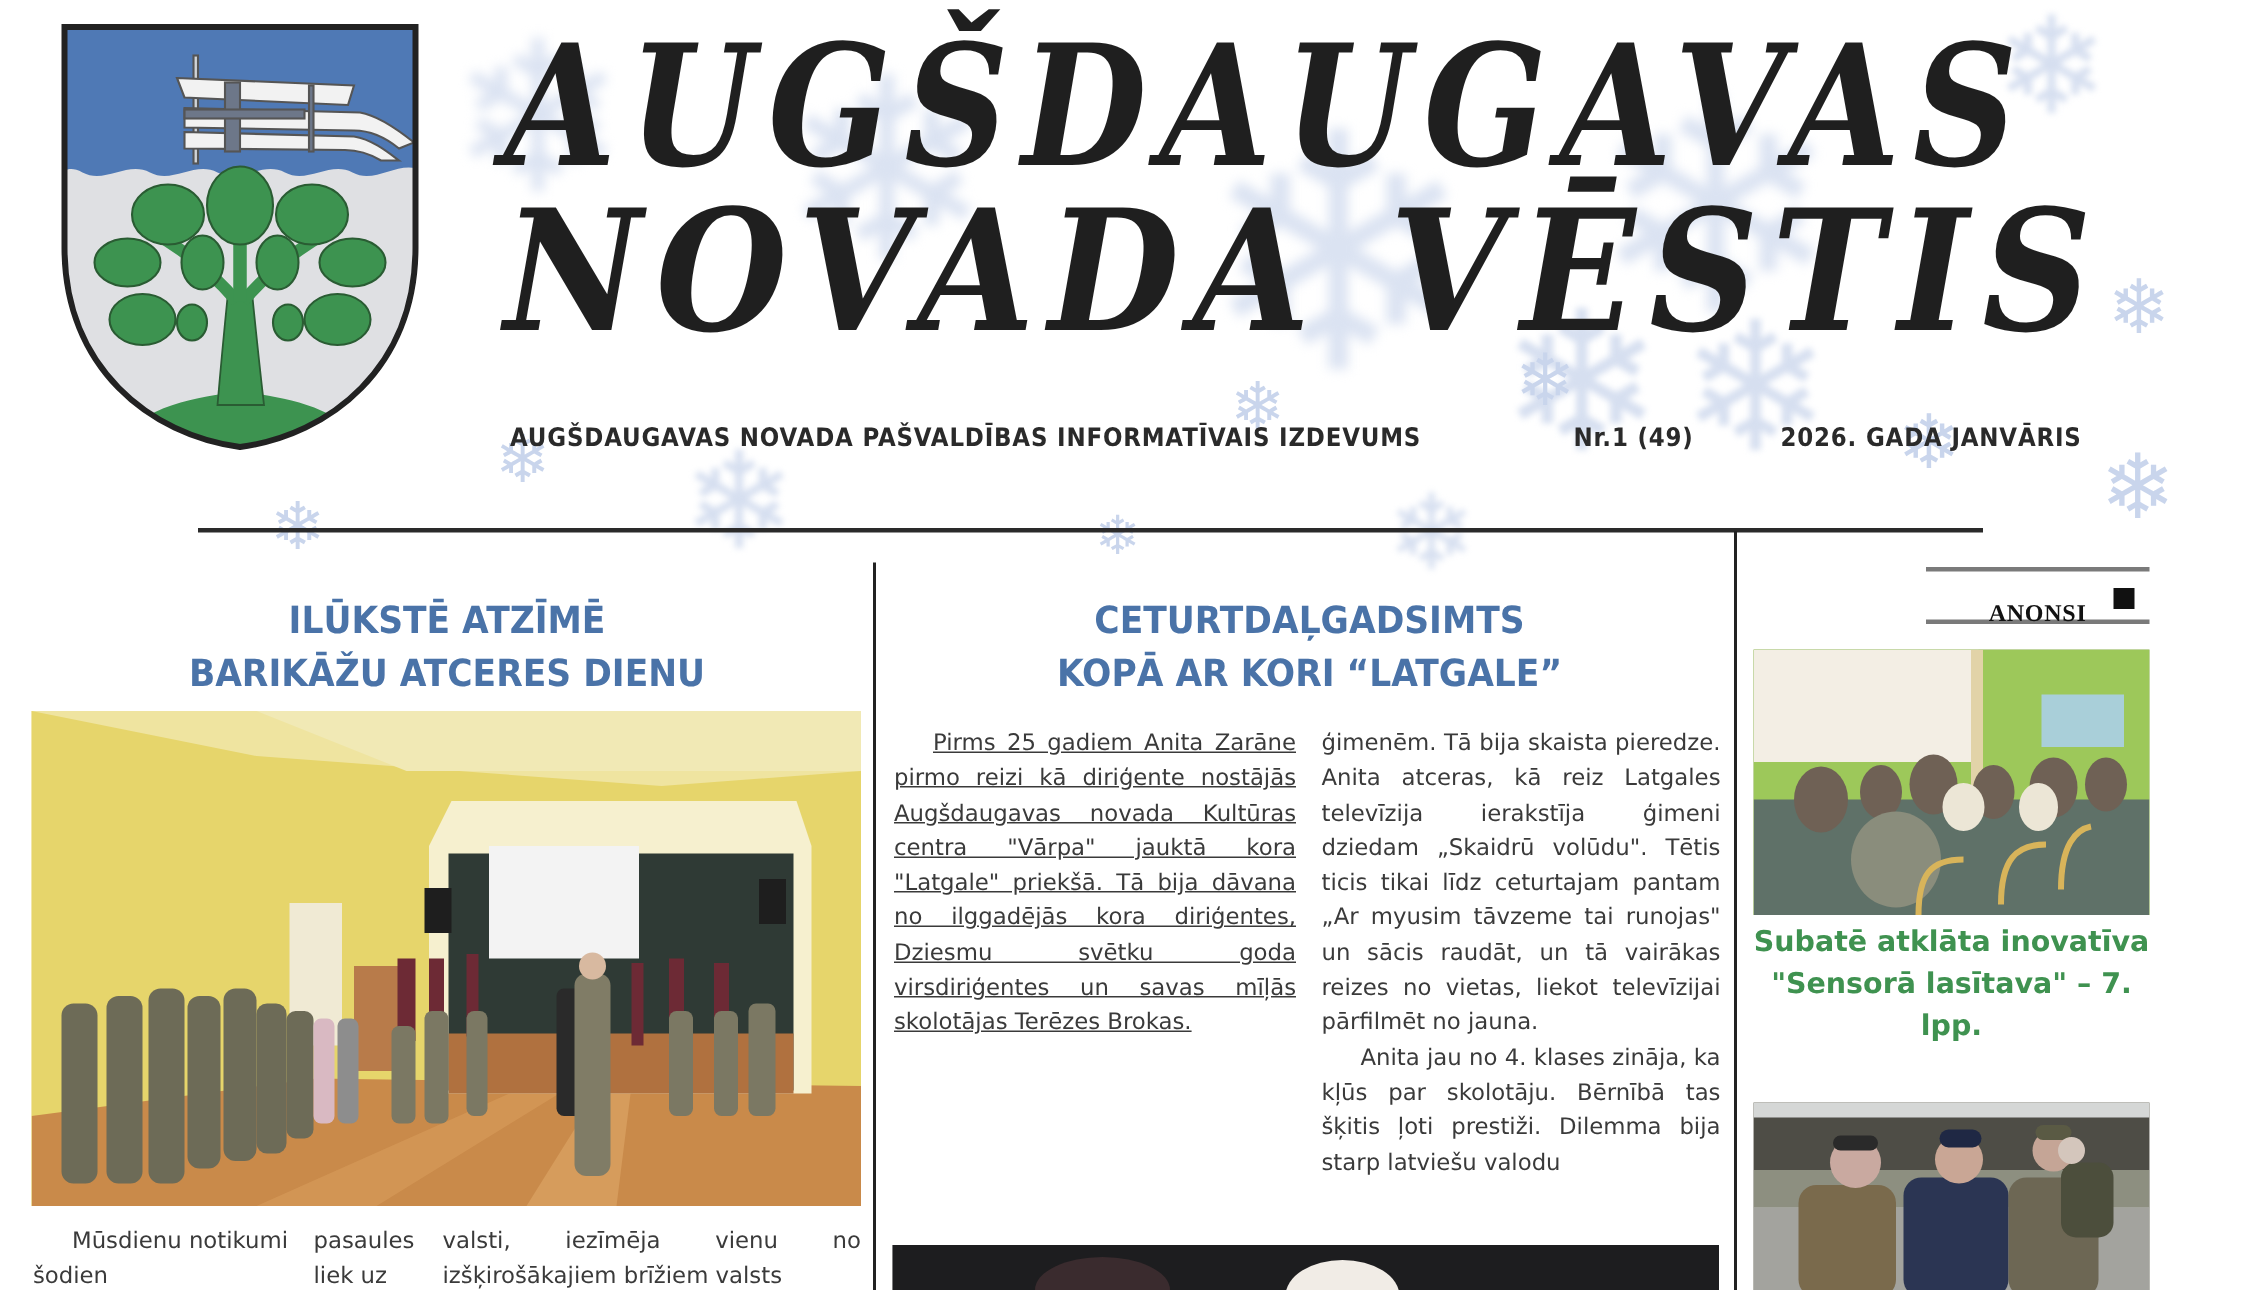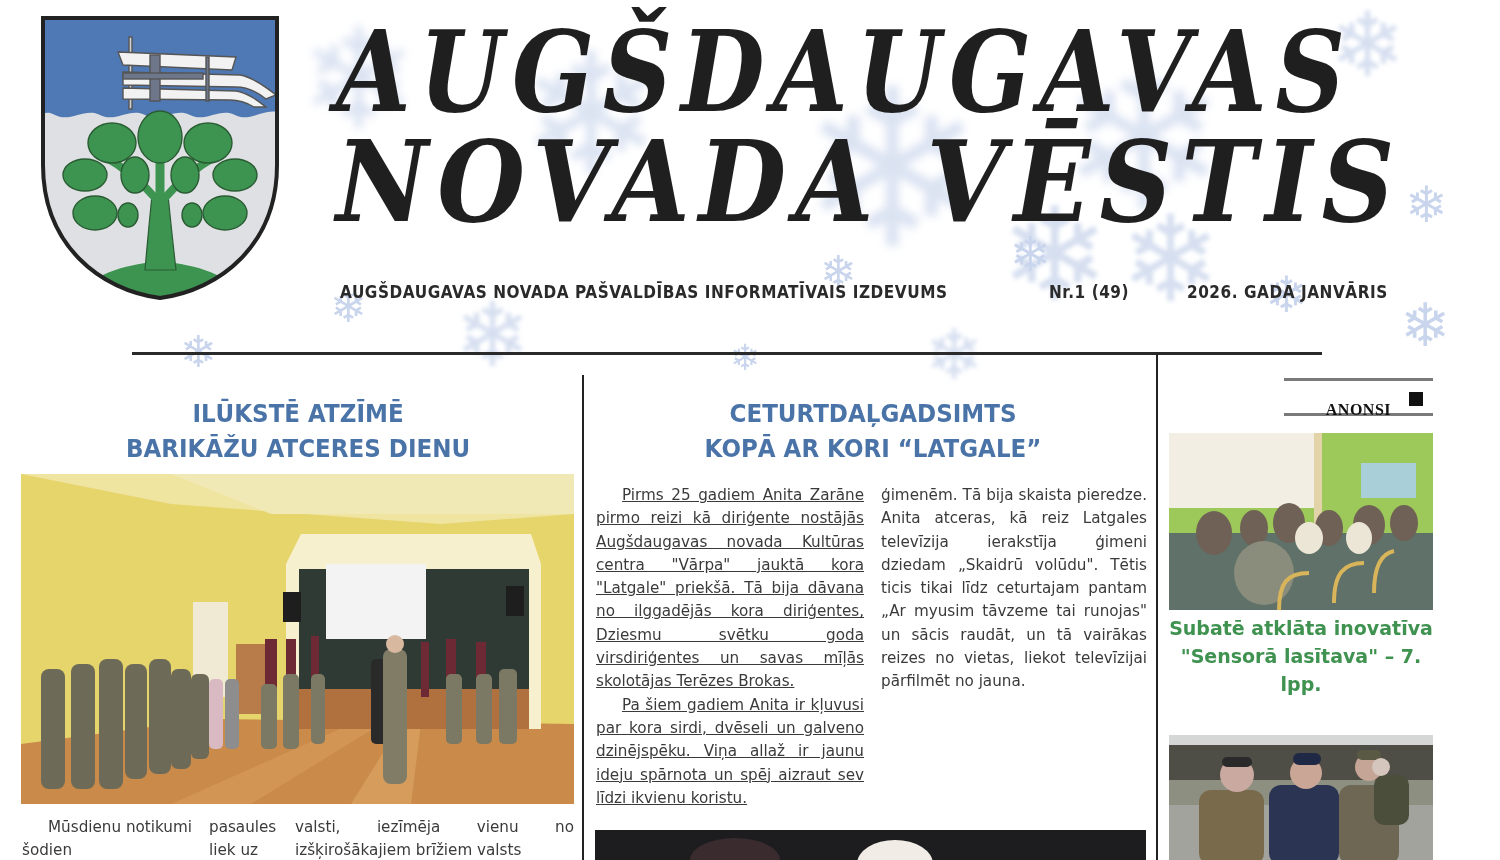--- a/index.html
+++ b/index.html
@@ -204,24 +204,24 @@
   <p class="cont">valsti, iezīmēja vienu no izšķirošākajiem brīžiem valsts</p>
 </div>
 
 <div id="h2" class="abs headline">
   <div>CETURTDAĻGADSIMTS</div>
   <div>KOPĀ AR KORI “LATGALE”</div>
 </div>
 
 <div id="c2a" class="abs col">
   <p>Pirms 25 gadiem Anita Zarāne pirmo reizi kā diriģente nostājās Augšdaugavas novada Kultūras centra "Vārpa" jauktā kora "Latgale" priekšā. Tā bija dāvana no ilggadējās kora diriģentes, Dziesmu svētku goda virsdiriģentes un savas mīļās skolotājas Terēzes Brokas.</p>
-  <p>Pa šiem gadiem Anita ir kļuvusi par kora sirdi, dvēseli un galveno dzinējspēku. Viņa allaž ir jaunu ideju spārnota un spēj aizraut sev līdzi ikvienu koristu.</p>
 </div>
 <div id="c2b" class="abs col">
   <p class="cont">ģimenēm. Tā bija skaista pieredze. Anita atceras, kā reiz Latgales televīzija ierakstīja ģimeni dziedam „Skaidrū volūdu". Tētis ticis tikai līdz ceturtajam pantam „Ar myusim tāvzeme tai runojas" un sācis raudāt, un tā vairākas reizes no vietas, liekot televīzijai pārfilmēt no jauna.</p>
+  <p>Anita jau no 4. klases zināja, ka kļūs par skolotāju. Bērnībā tas šķitis ļoti prestiži. Dilemma bija starp latviešu valodu</p>
 </div>
 
 <div id="photo-mid" class="abs photo" title="Kora foto">
   <svg width="551" height="30" viewBox="0 0 551 30">
     <rect width="551" height="30" fill="#1d1d1f"></rect>
     <ellipse cx="140" cy="30" rx="45" ry="22" fill="#3a2b2e"></ellipse>
     <ellipse cx="300" cy="34" rx="38" ry="24" fill="#f1ece6"></ellipse>
   </svg>
 </div>
 

